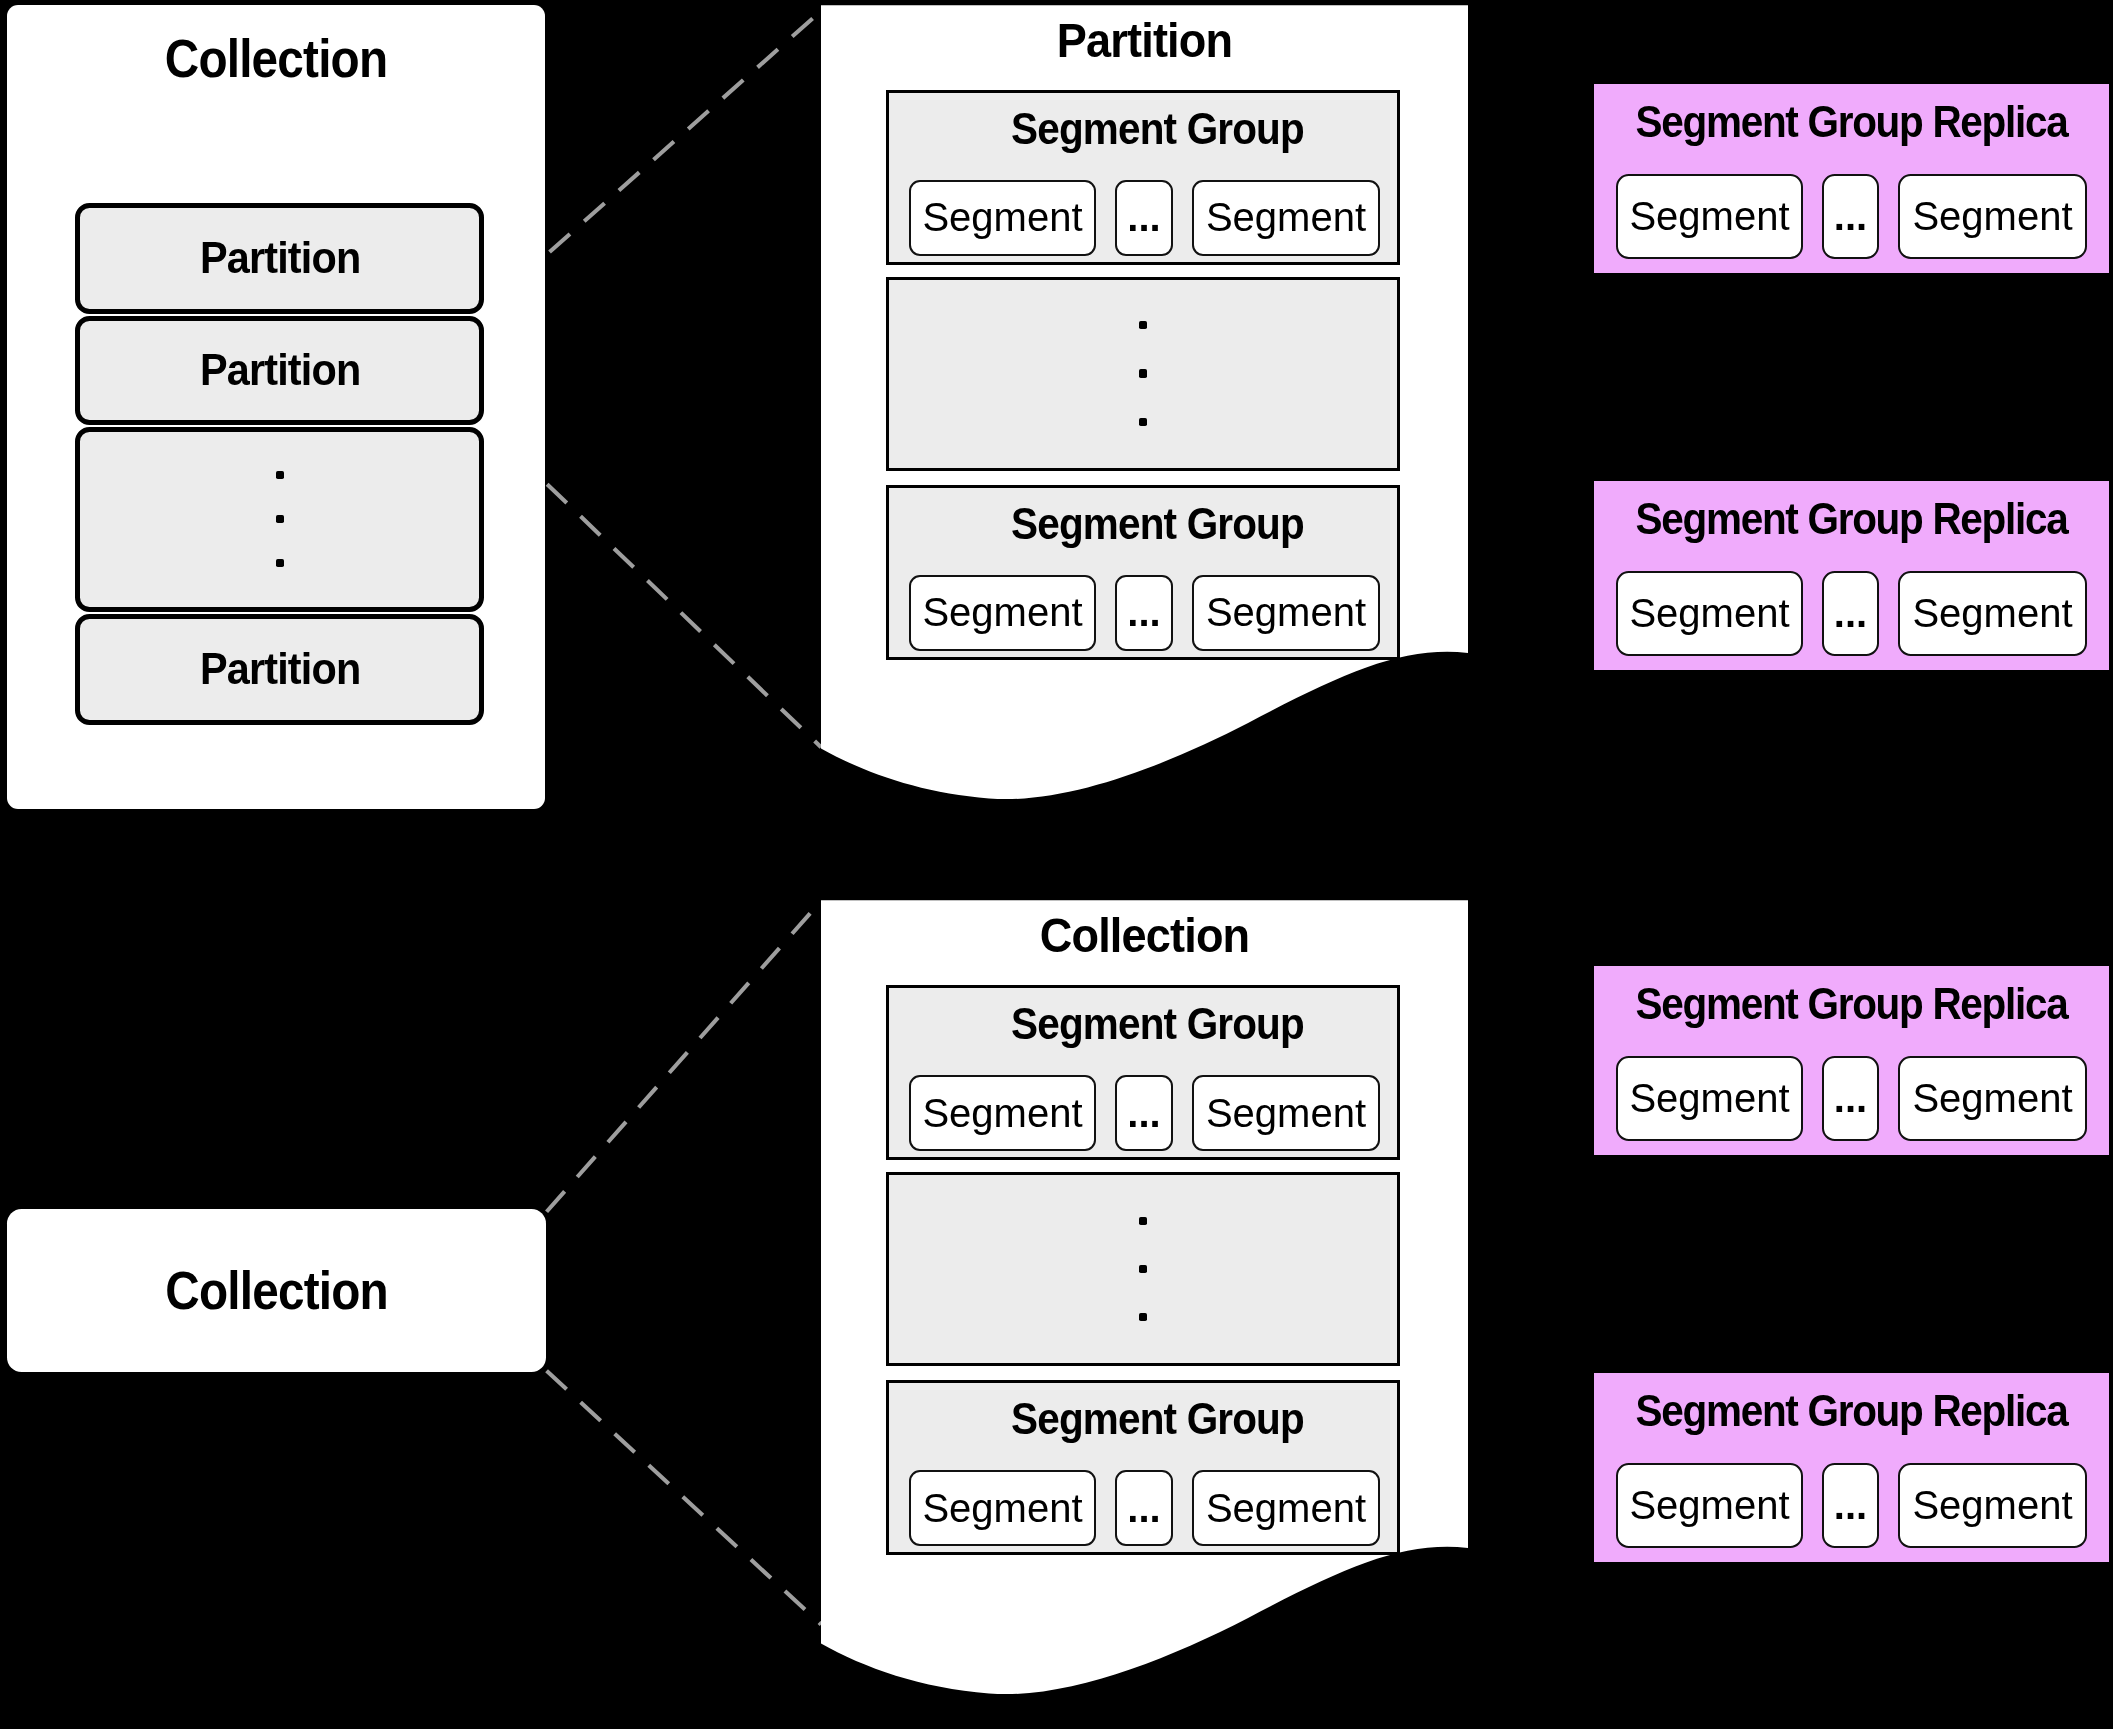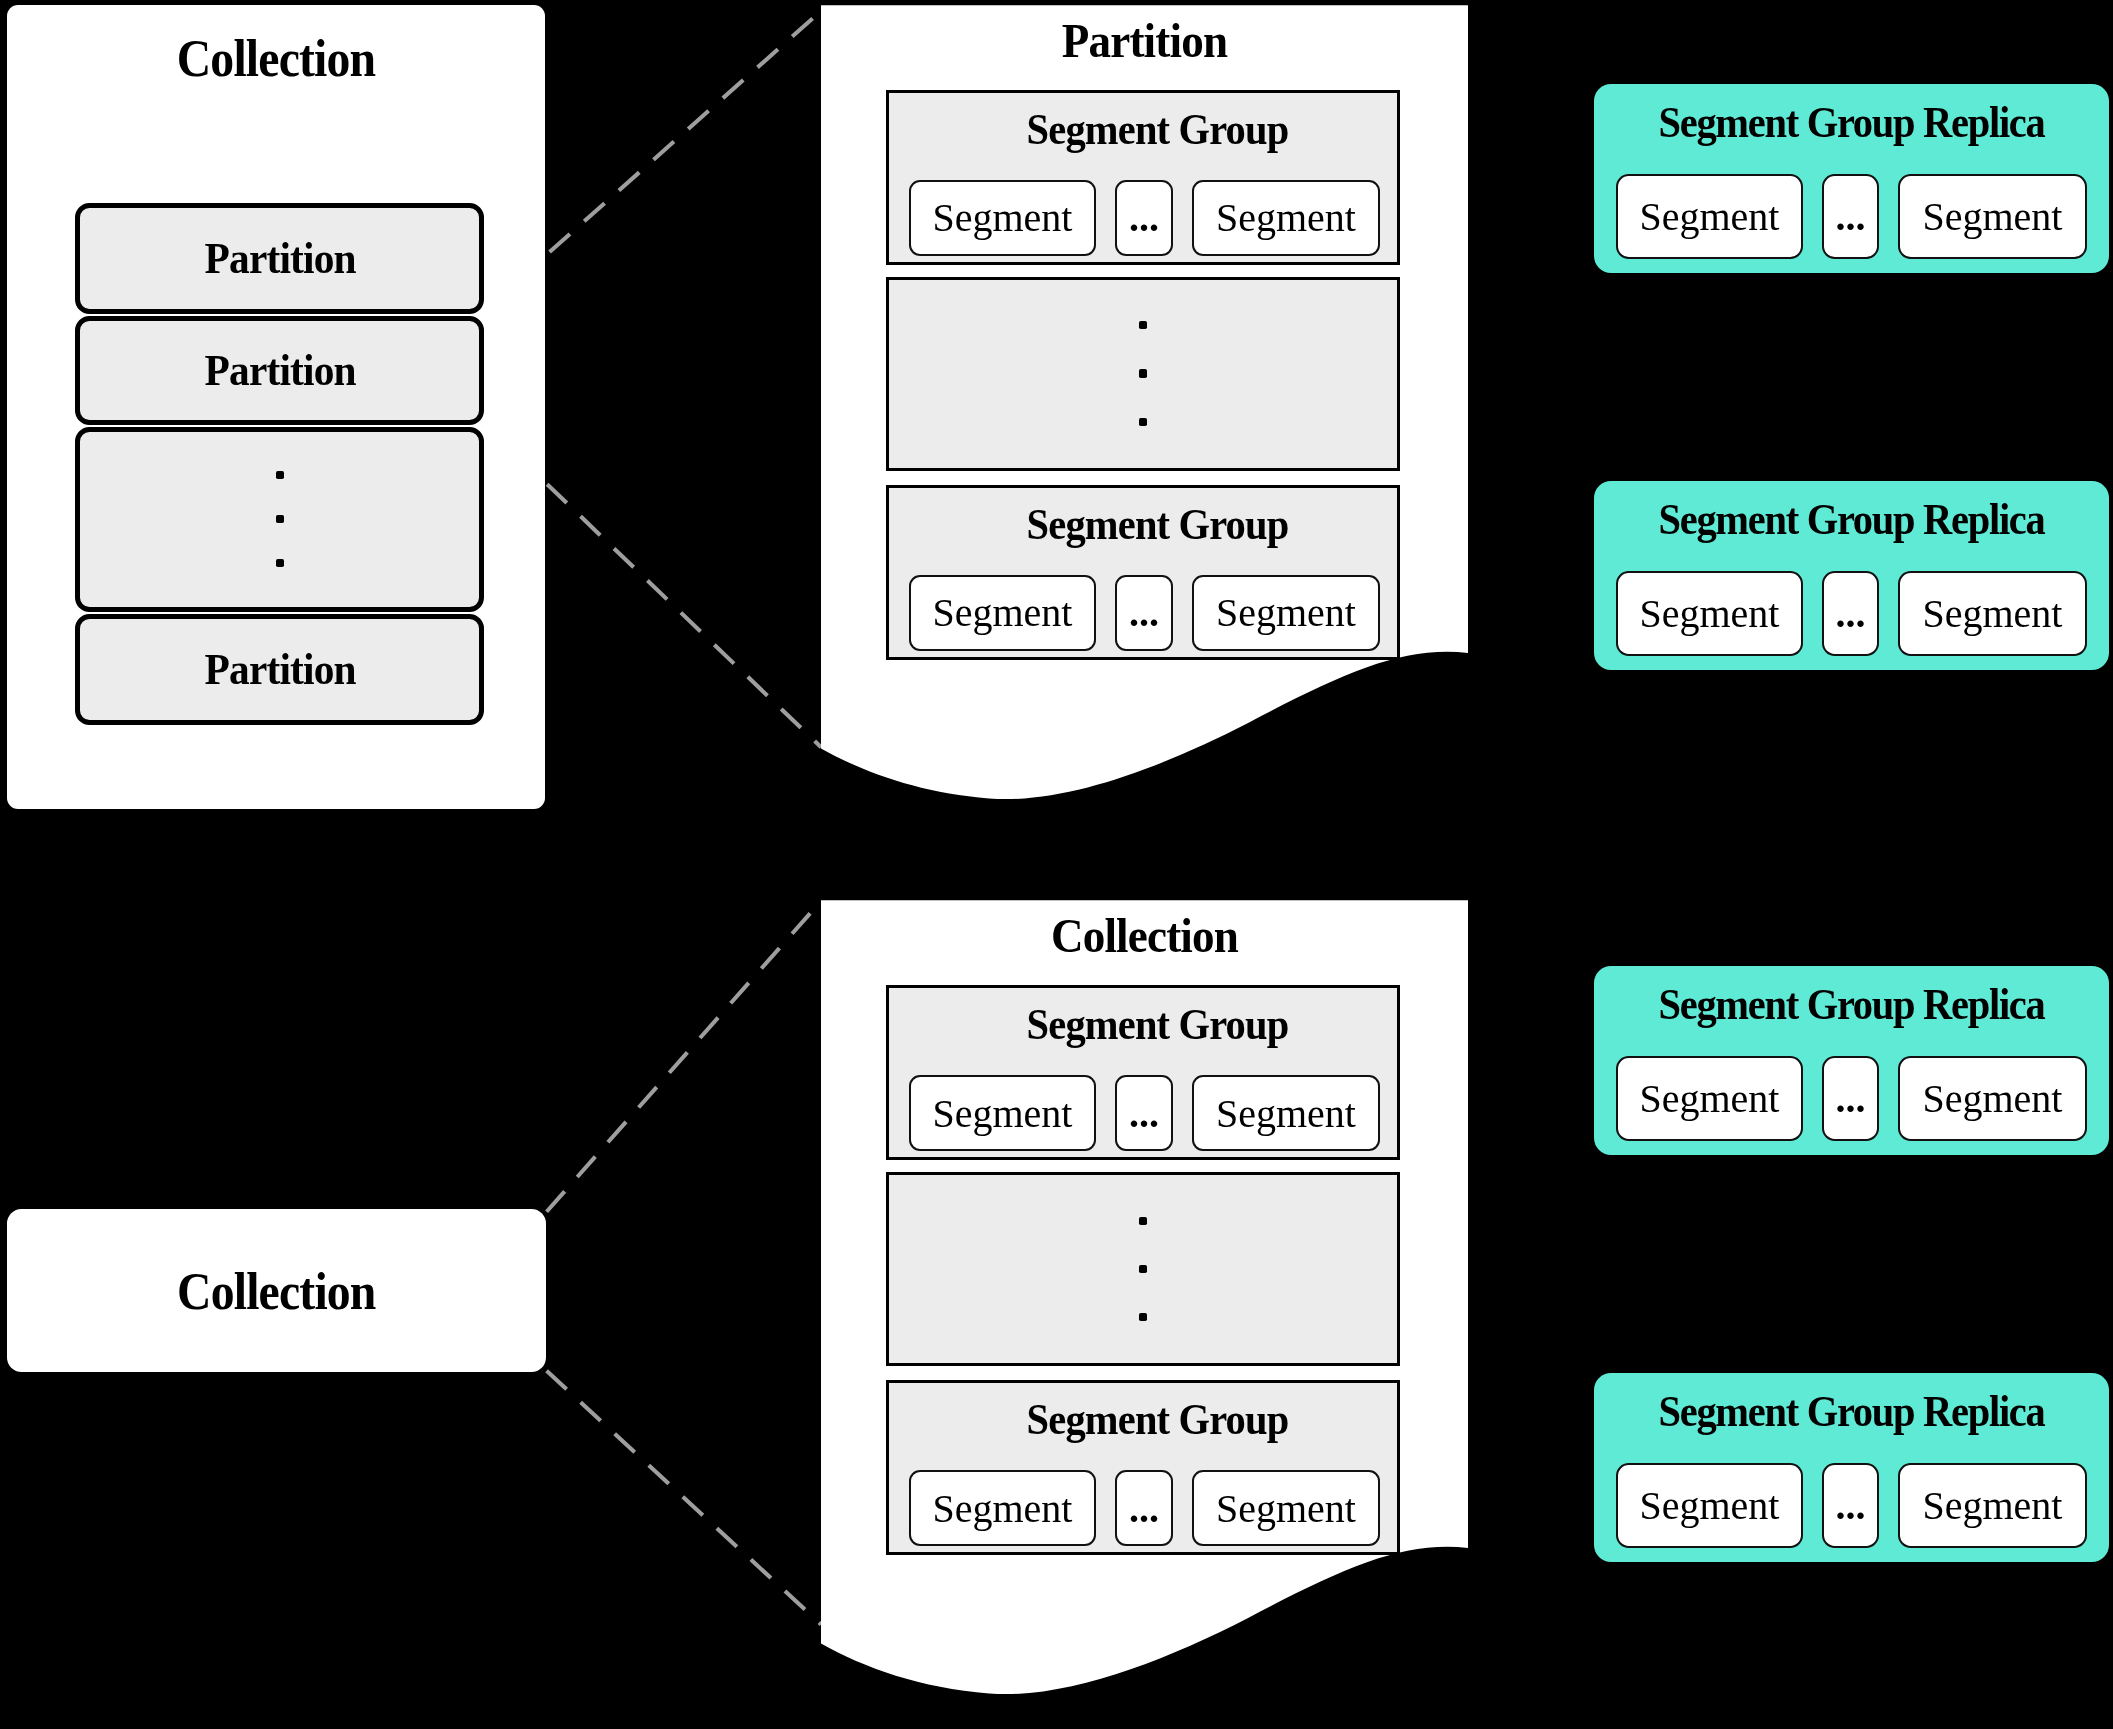--- a/index.html
+++ b/index.html
@@ -1,18 +1,18 @@
 <!DOCTYPE html>
 <html style="font-size:14.5px"><head>
 <meta charset="utf-8">
 <style>
   html,body{margin:0;padding:0;background:#000;}
   .stage{
     position:relative;width:2114px;height:1729px;background:#000;overflow:hidden;
-    font-family:Liberation Serif, serif;color:#000;
+    font-family:Liberation Sans, sans-serif;color:#000;
   }
   .connectors{position:absolute;left:0;top:0;z-index:1;}
 
   
   .panel{position:absolute;background:#fff;z-index:2;}
   .panel.tl{left:7.3px;top:4.5px;width:538px;height:804px;border-radius:11px;}
   .panel.bl{left:7.3px;top:1209px;width:539px;height:163px;border-radius:14.5px;
             display:flex;align-items:center;justify-content:center;}
 
   .big-title{display:block;text-align:center;font-weight:700;font-size:53px;
@@ -47,21 +47,21 @@
   .sg.g1{top:85px;} .sg.g2{top:480px;}
   .sg-title{display:block;margin-top:11px;text-align:center;font-weight:700;font-size:44px;
             letter-spacing:-0.9px;transform:scaleX(.92);transform-origin:center;}
   .segrow{position:absolute;left:20px;top:87px;display:flex;gap:19px;justify-content:flex-end;}
   .seg{height:76px;background:#fff;border:2.7px solid #111;border-radius:11px;box-sizing:border-box;
        display:flex;align-items:center;justify-content:center;font-size:40px;}
   .seg.a{width:187px;} .seg.b{width:188px;}
   .seg.dots{width:58px;font-weight:700;}
 
   
-  .replica{position:absolute;left:1594px;width:515px;height:189px;background:#5eead4;z-index:2;border-radius:17px;}
+  .replica{position:absolute;left:1594px;width:515px;height:189px;background:#f0abfc;z-index:2;}
   .r1{top:84px;} .r2{top:481px;} .r3{top:966px;} .r4{top:1373px;}
   .r-title{display:block;margin-top:12.7px;text-align:center;font-weight:700;font-size:44px;
            letter-spacing:-1.4px;transform:scaleX(.92);transform-origin:center;}
   .replica .segrow{left:22px;top:90px;}
   .replica .seg{height:85px;border-radius:12.7px;}
   .replica .seg.a{width:187px;} .replica .seg.dots{width:57px;} .replica .seg.b{width:189px;}
 </style>
 </head>
 <body>
 

